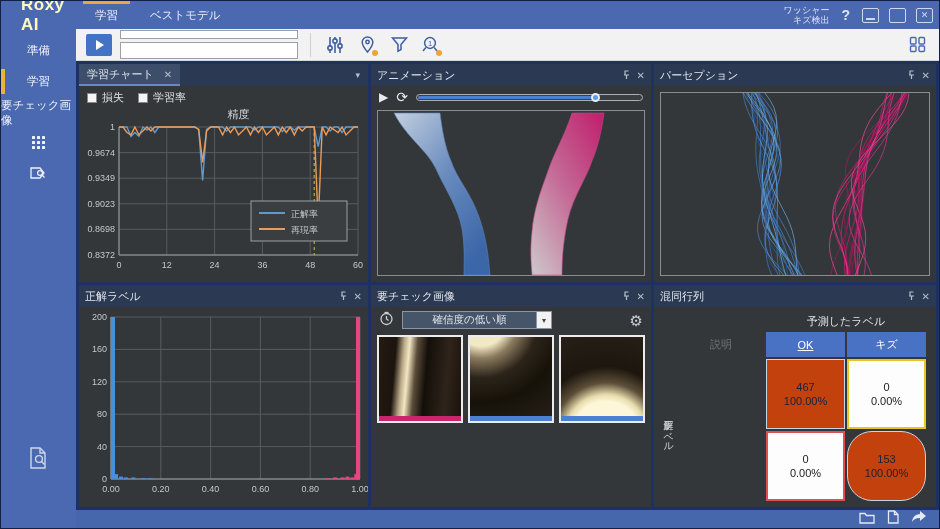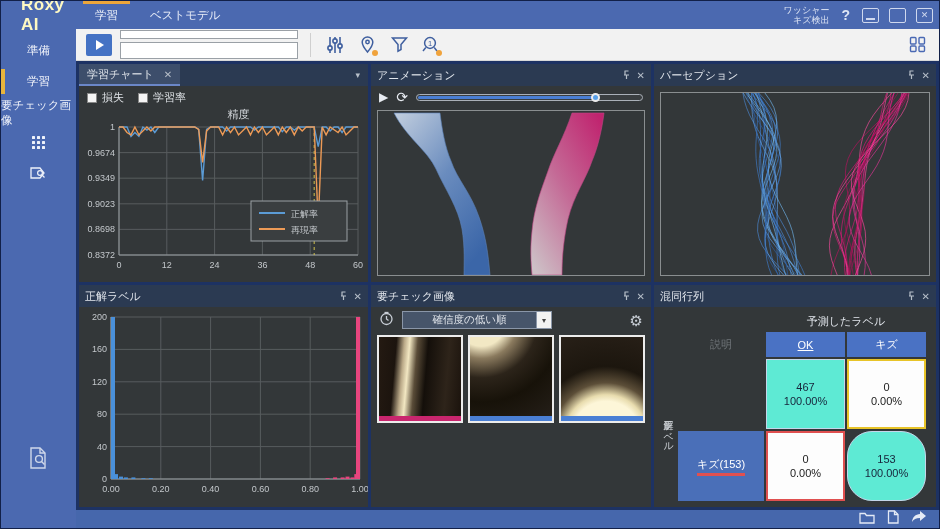--- a/index.html
+++ b/index.html
@@ -81,21 +81,21 @@
 
   
   .cm-wrap { flex:1; display:grid; grid-template-columns:16px 86px 1fr 1fr; grid-template-rows:17px 25px 1fr 1fr; gap:2px; padding:6px 10px 6px 6px; }
   .cm-pred { grid-column:3/5; display:flex; align-items:center; justify-content:center; color:#e2e6ec; font-size:11px; }
   .cm-corner { grid-column:2; grid-row:2; display:flex; align-items:center; justify-content:center; color:#6f7478; font-size:11px; }
   .cm-colh { background:#4a72c4; color:#fff; font-size:11px; display:flex; align-items:center; justify-content:center; }
   .cm-side { grid-row:3/5; grid-column:1; display:flex; align-items:center; justify-content:center; color:#cfd3d8; font-size:10px; writing-mode:vertical-rl; }
   .cm-rowl { background:#4a6fb8; color:#fff; font-size:11px; display:flex; align-items:center; justify-content:center; }
   .cm-rowl span { border-bottom:3px solid transparent; padding-bottom:1px; }
   .cm-cell { display:flex; flex-direction:column; align-items:center; justify-content:center; font-size:11px; gap:2px; }
-  .cm-diag { background:#5eead4; color:#17233a; border:1px solid #c4d6ea; }
+  .cm-diag { background:#c2410c; color:#17233a; border:1px solid #c4d6ea; }
   .cm-off { background:#fdfdfd; color:#222; }
   .cm-yellow { border:2px solid #e8c428; }
   .cm-red { border:2px solid #e05050; }
 
   
   .statusbar { height:20px; background:#4667ac; display:flex; align-items:center; justify-content:flex-end; gap:12px; padding:0 12px; }
 </style>
 </head>
 <body>
 
@@ -471,23 +471,20 @@
         <div class="cm-colh" style="grid-column:4;grid-row:2;">キズ</div>
         <div class="cm-side">正解ラベル</div>
         <div class="cm-cell cm-diag" style="grid-column:3;grid-row:3;">
           <span>467</span>
             <span>100.00%</span>
         </div>
         <div class="cm-cell cm-off cm-yellow" style="grid-column:4;grid-row:3;">
           <span>0</span>
             <span>0.00%</span>
         </div>
-        <div class="cm-rowl" style="grid-column:2;grid-row:4;">
-            <span style="border-bottom-color: rgb(224, 80, 80);">キズ(153)</span>
-          </div>
         <div class="cm-cell cm-off cm-red" style="grid-column:3;grid-row:4;">
           <span>0</span>
             <span>0.00%</span>
         </div>
         <div class="cm-cell cm-diag" style="grid-column:4;grid-row:4;border-radius:25px;">
           <span>153</span>
             <span>100.00%</span>
         </div>
       </div>
     </div>

